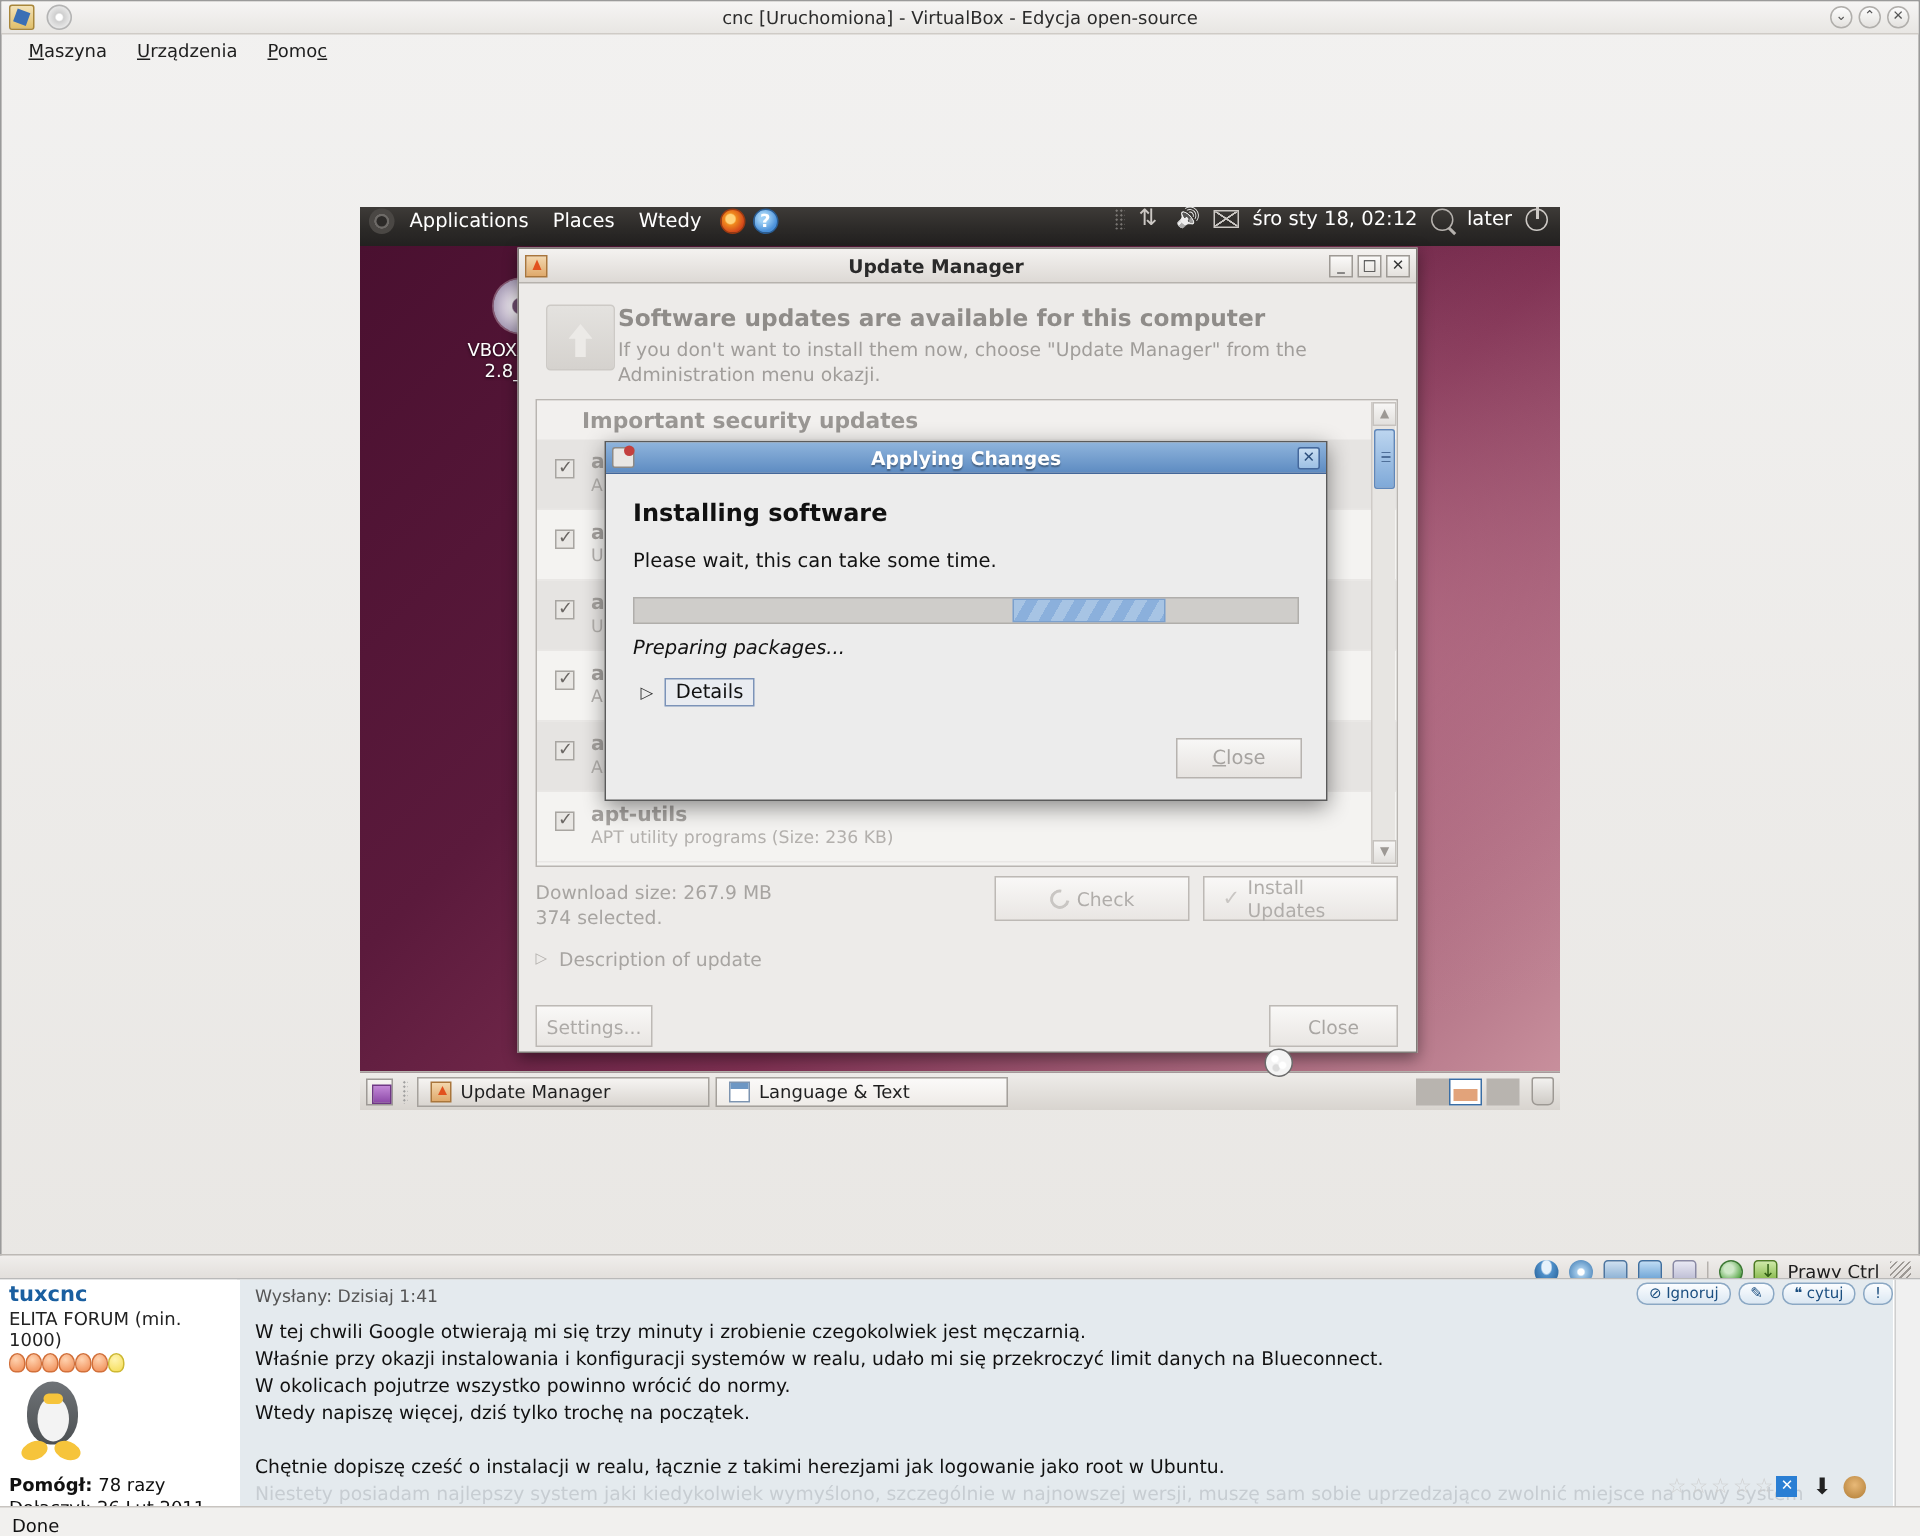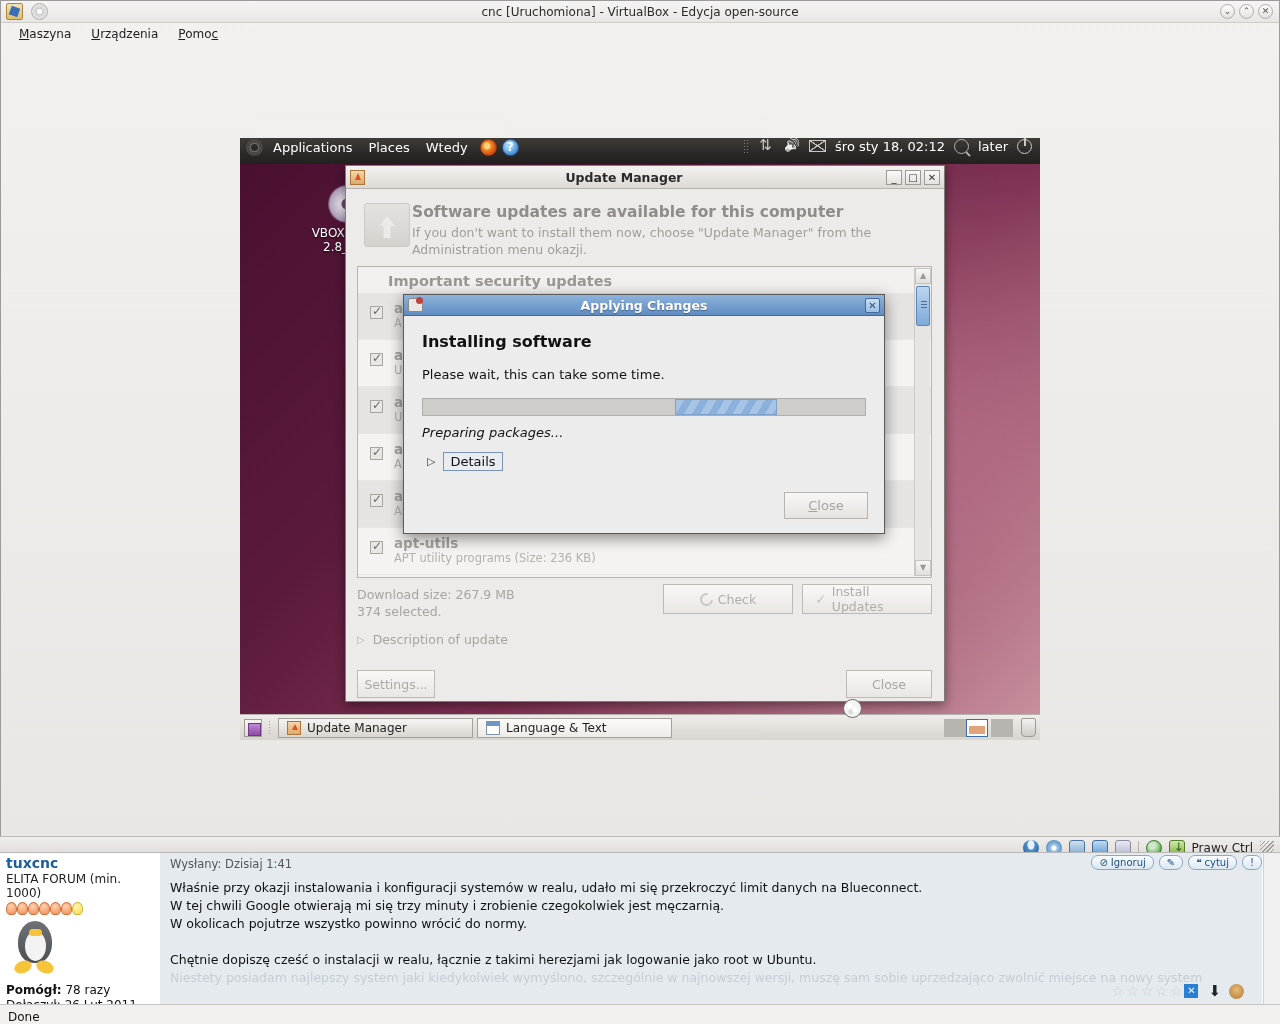--- a/index.html
+++ b/index.html
@@ -625,23 +625,24 @@
       <div><b>Pomógł:</b>
         <span>78 razy</span></div>
       <div><span>Dołączył:</span>
         <span>26 Lut 2011</span></div>
 
     </div>
   </div>
 
   <div id="forum-main">
     <div id="forum-posted">Wysłany: Dzisiaj 1:41</div>
+    <div class="fline">W tej chwili Google otwierają mi się trzy minuty i zrobienie czegokolwiek jest męczarnią.</div>
     <div class="fline">Właśnie przy okazji instalowania i konfiguracji systemów w realu, udało mi się przekroczyć limit danych na Blueconnect.</div>
-    <div class="fline">W tej chwili Google otwierają mi się trzy minuty i zrobienie czegokolwiek jest męczarnią.</div>
     <div class="fline">W okolicach pojutrze wszystko powinno wrócić do normy.</div>
+    <div class="fline">Wtedy napiszę więcej, dziś tylko trochę na początek.</div>
     <div class="fline">&nbsp;</div>
     <div class="fline">Chętnie dopiszę cześć o instalacji w realu, łącznie z takimi herezjami jak logowanie jako root w Ubuntu.</div>
     <div class="fline faded">Niestety posiadam najlepszy system jaki kiedykolwiek wymyślono, szczególnie w najnowszej wersji, muszę sam sobie uprzedzająco zwolnić miejsce na nowy system</div>
   </div>
 
   <div id="forum-btns">
     <div class="fbtn">
       <span>⊘</span>
       <span>Ignoruj</span>
     </div>

